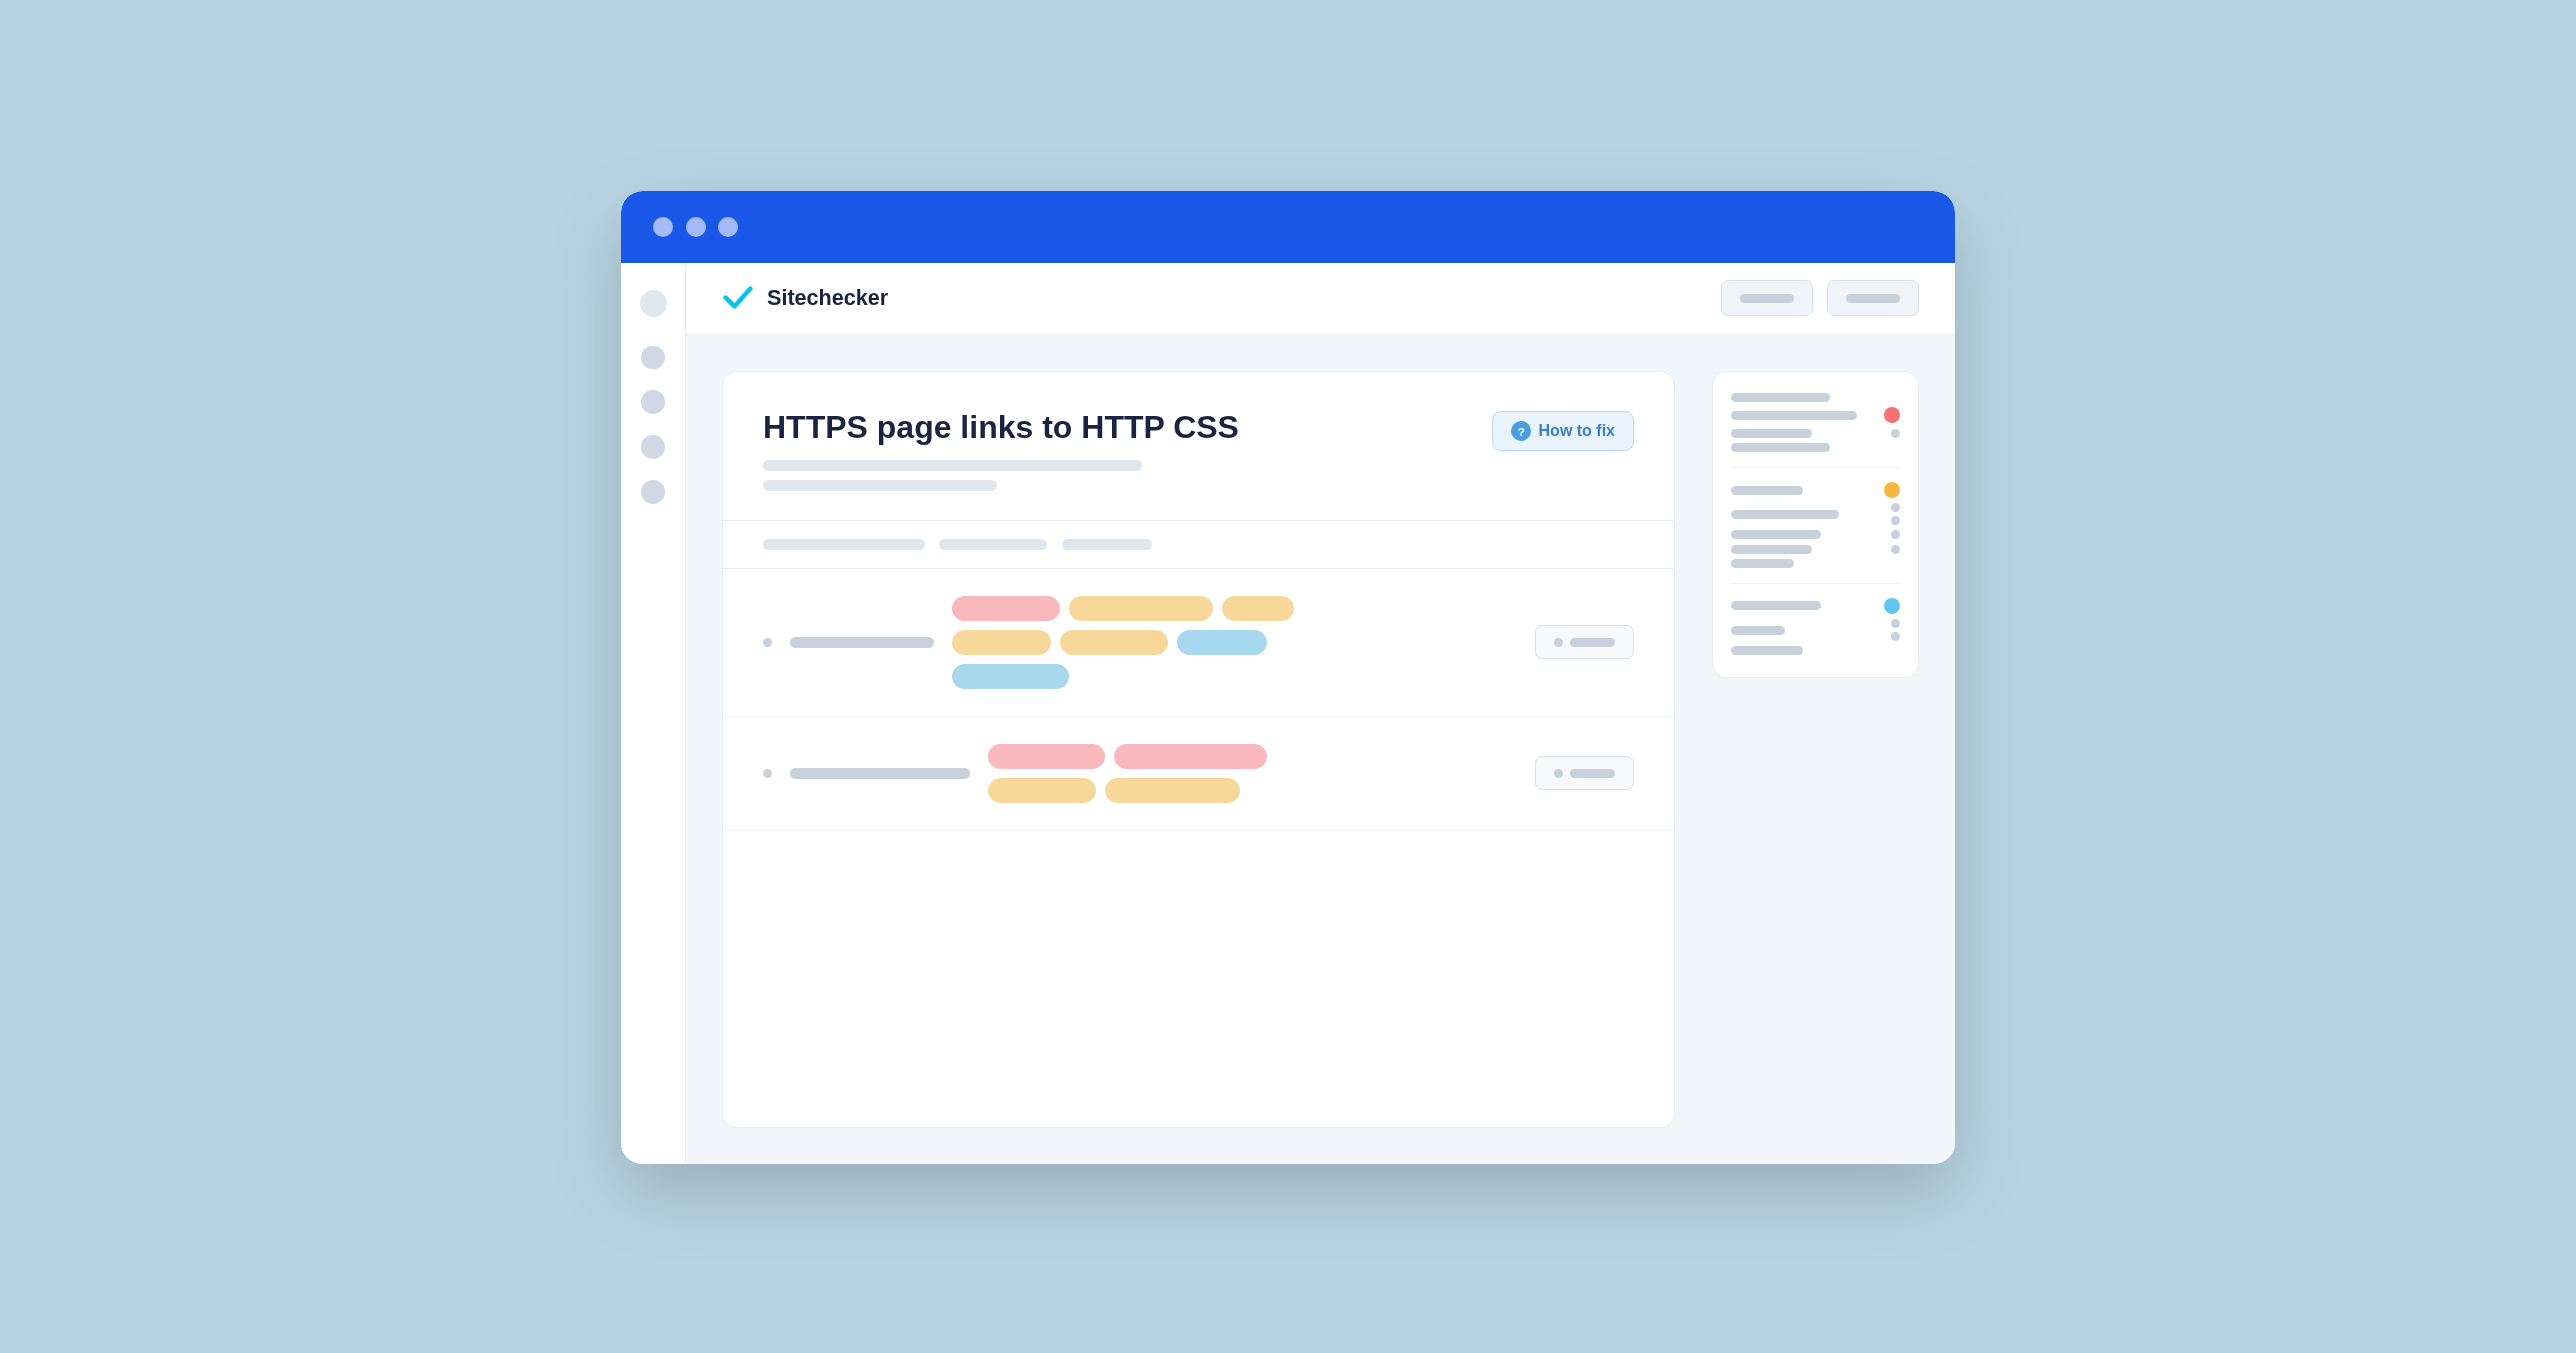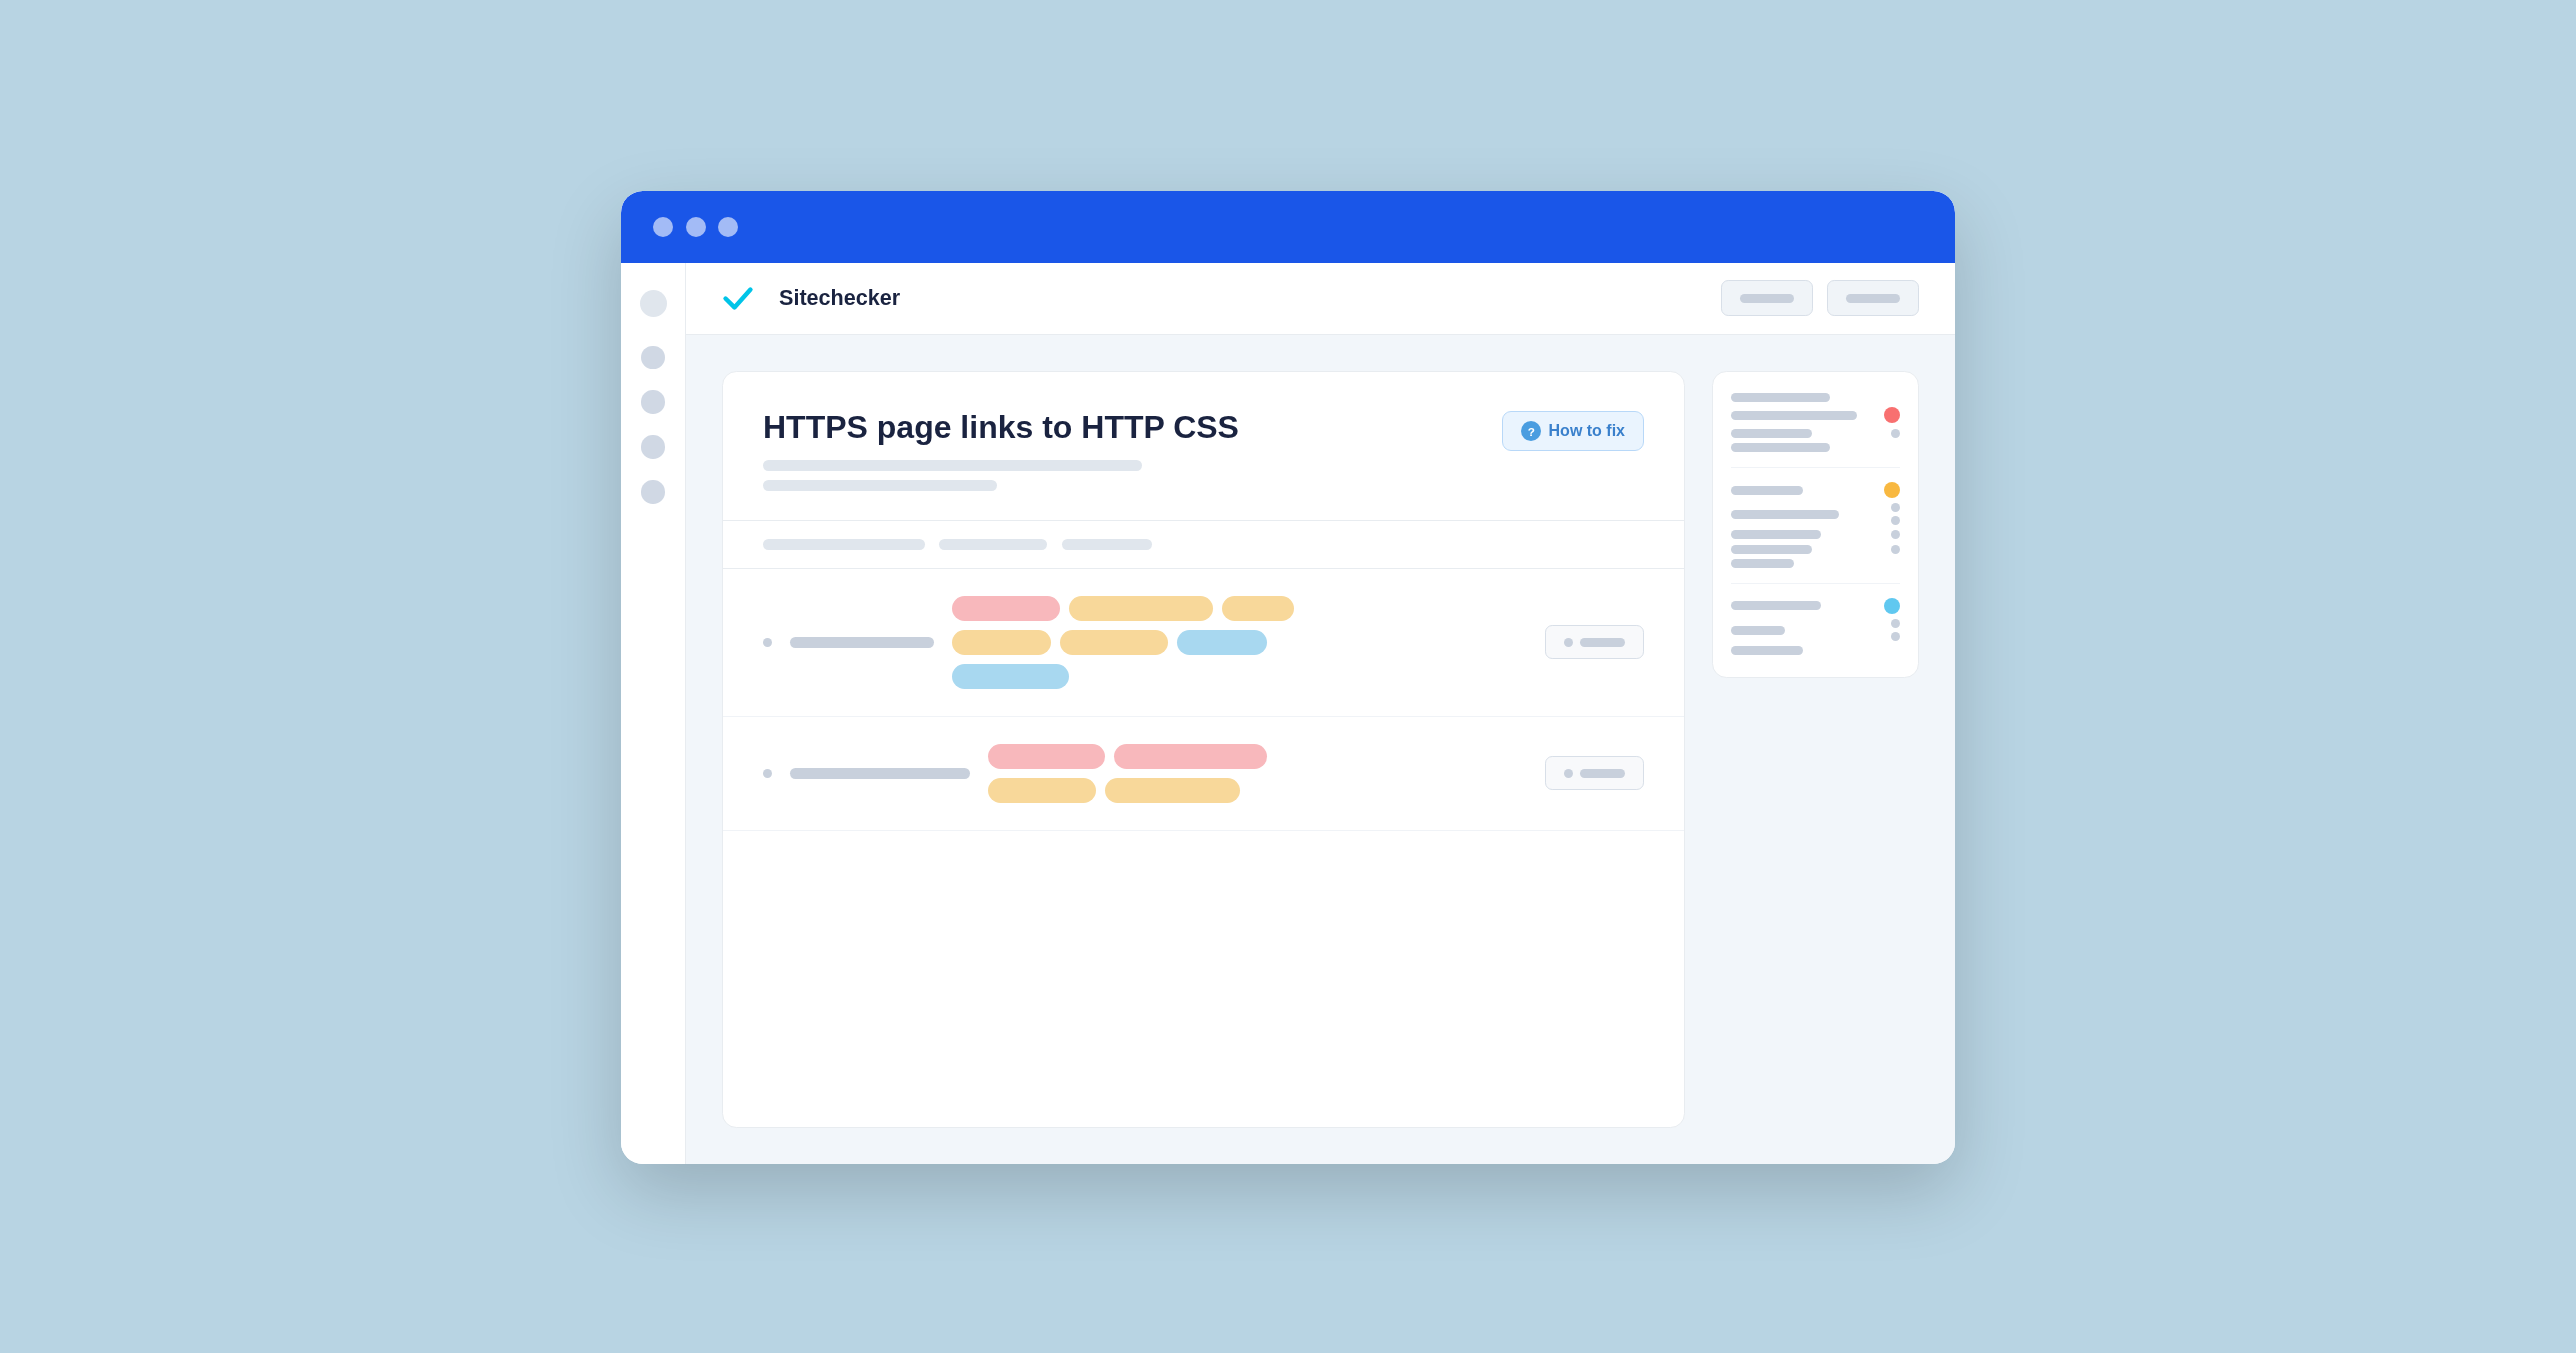--- a/index.html
+++ b/index.html
@@ -49,22 +49,21 @@
       background: #fff;
       border-bottom: 0.9px solid #e8ecf0;
       display: flex;
       align-items: center;
       padding: 0 36px;
       gap: 18px;
     }
 
     .topnav-logo {
       display: flex;
-      align-items: center;
-      gap: 25px;
+      gap: 13px;
       flex: 1;
     }
 
     .topnav-buttons {
       display: flex;
       gap: 14.4px;
       align-items: center;
     }
 
     .topnav-btn {
@@ -84,21 +83,21 @@
       border-radius: 4.5px;
       background: #c8d0dc;
     }
 
     
     .page-content {
       flex: 1;
       display: flex;
       overflow: hidden;
       padding: 36px 36px 36px 36px;
-      gap: 27px;
+      gap: 37px;
     }
 
     
     .main-panel {
       flex: 1;
       background: #fff;
       border-radius: 14.4px;
       border: 0.9px solid #e8ecf0;
       overflow: hidden;
       display: flex;

